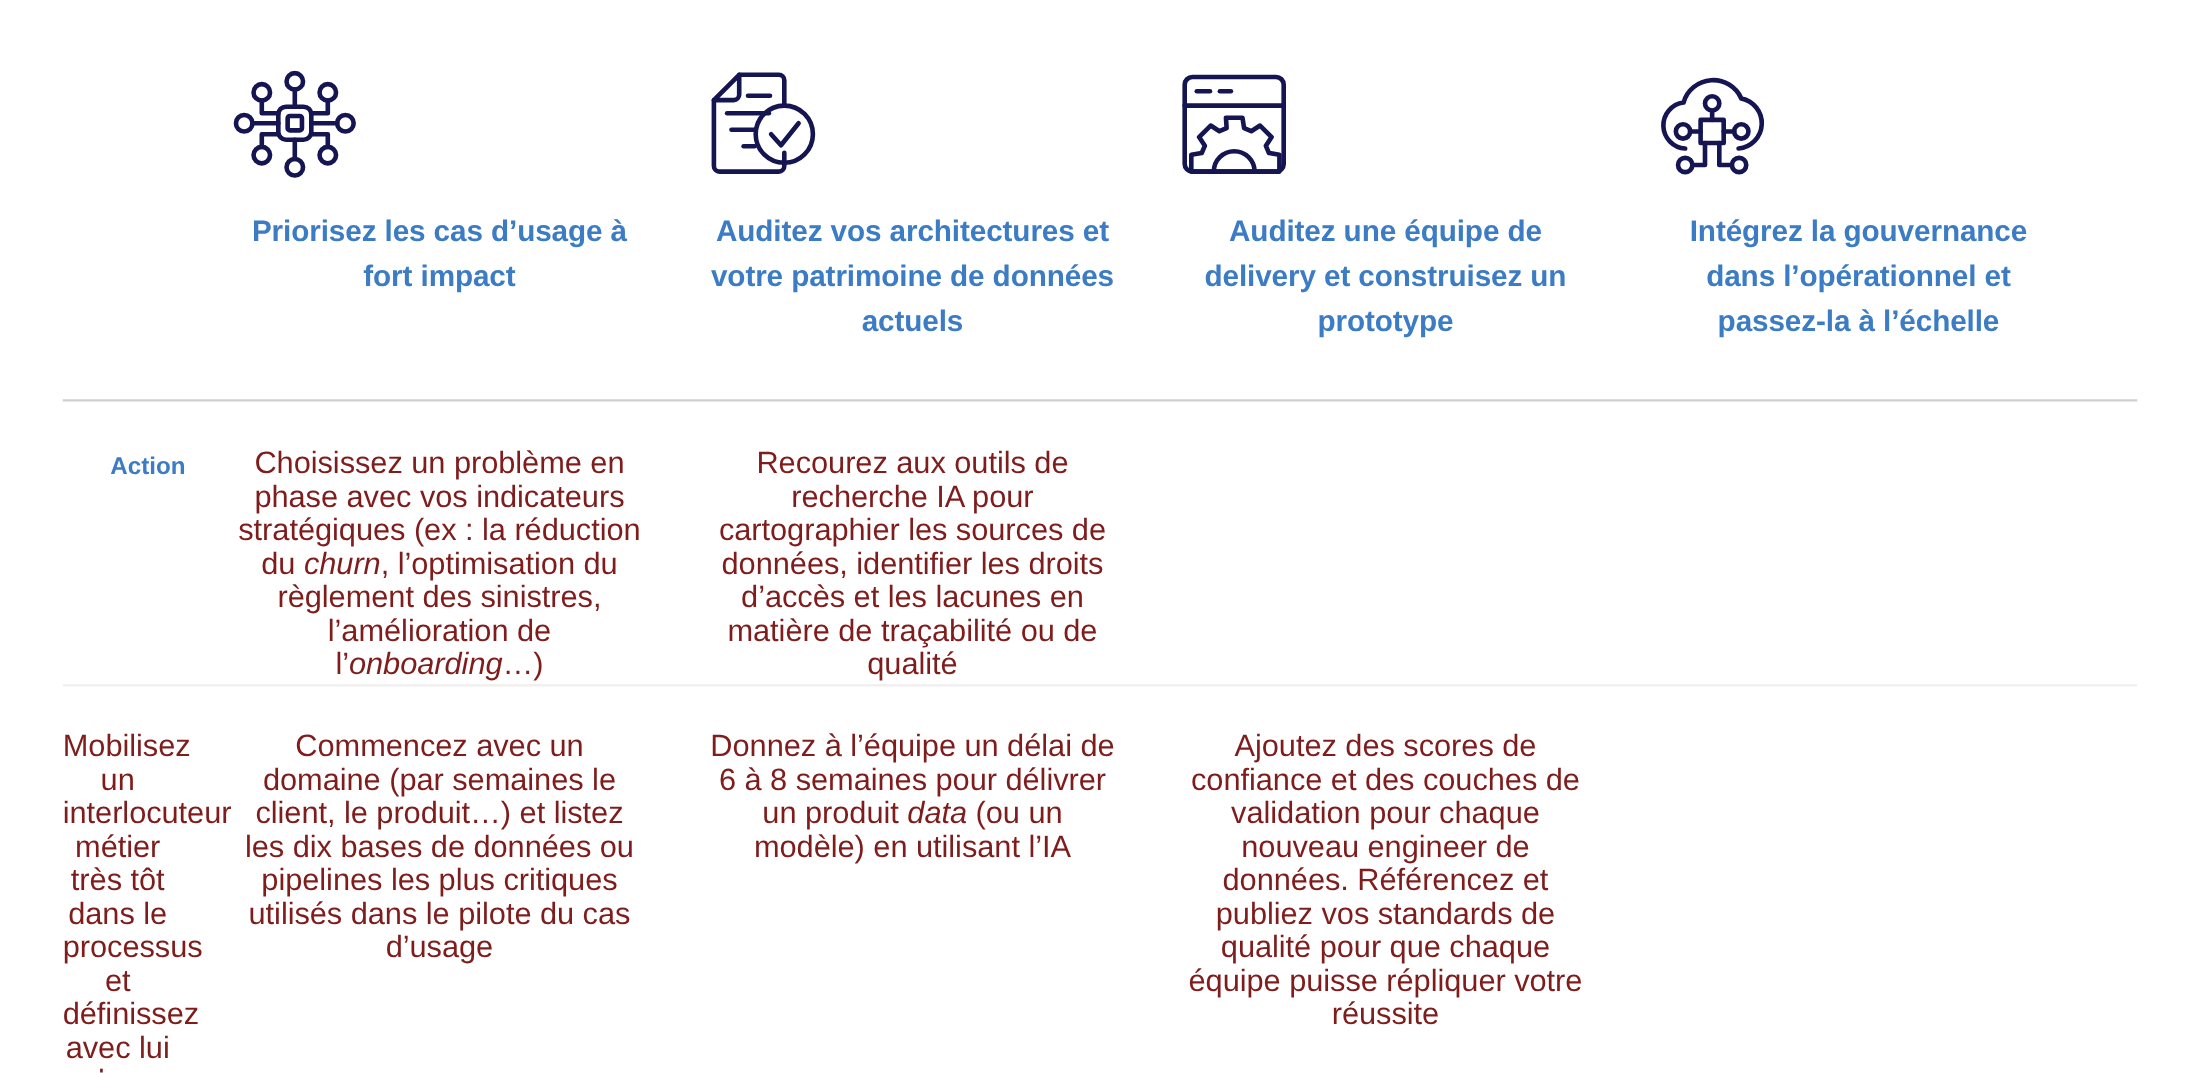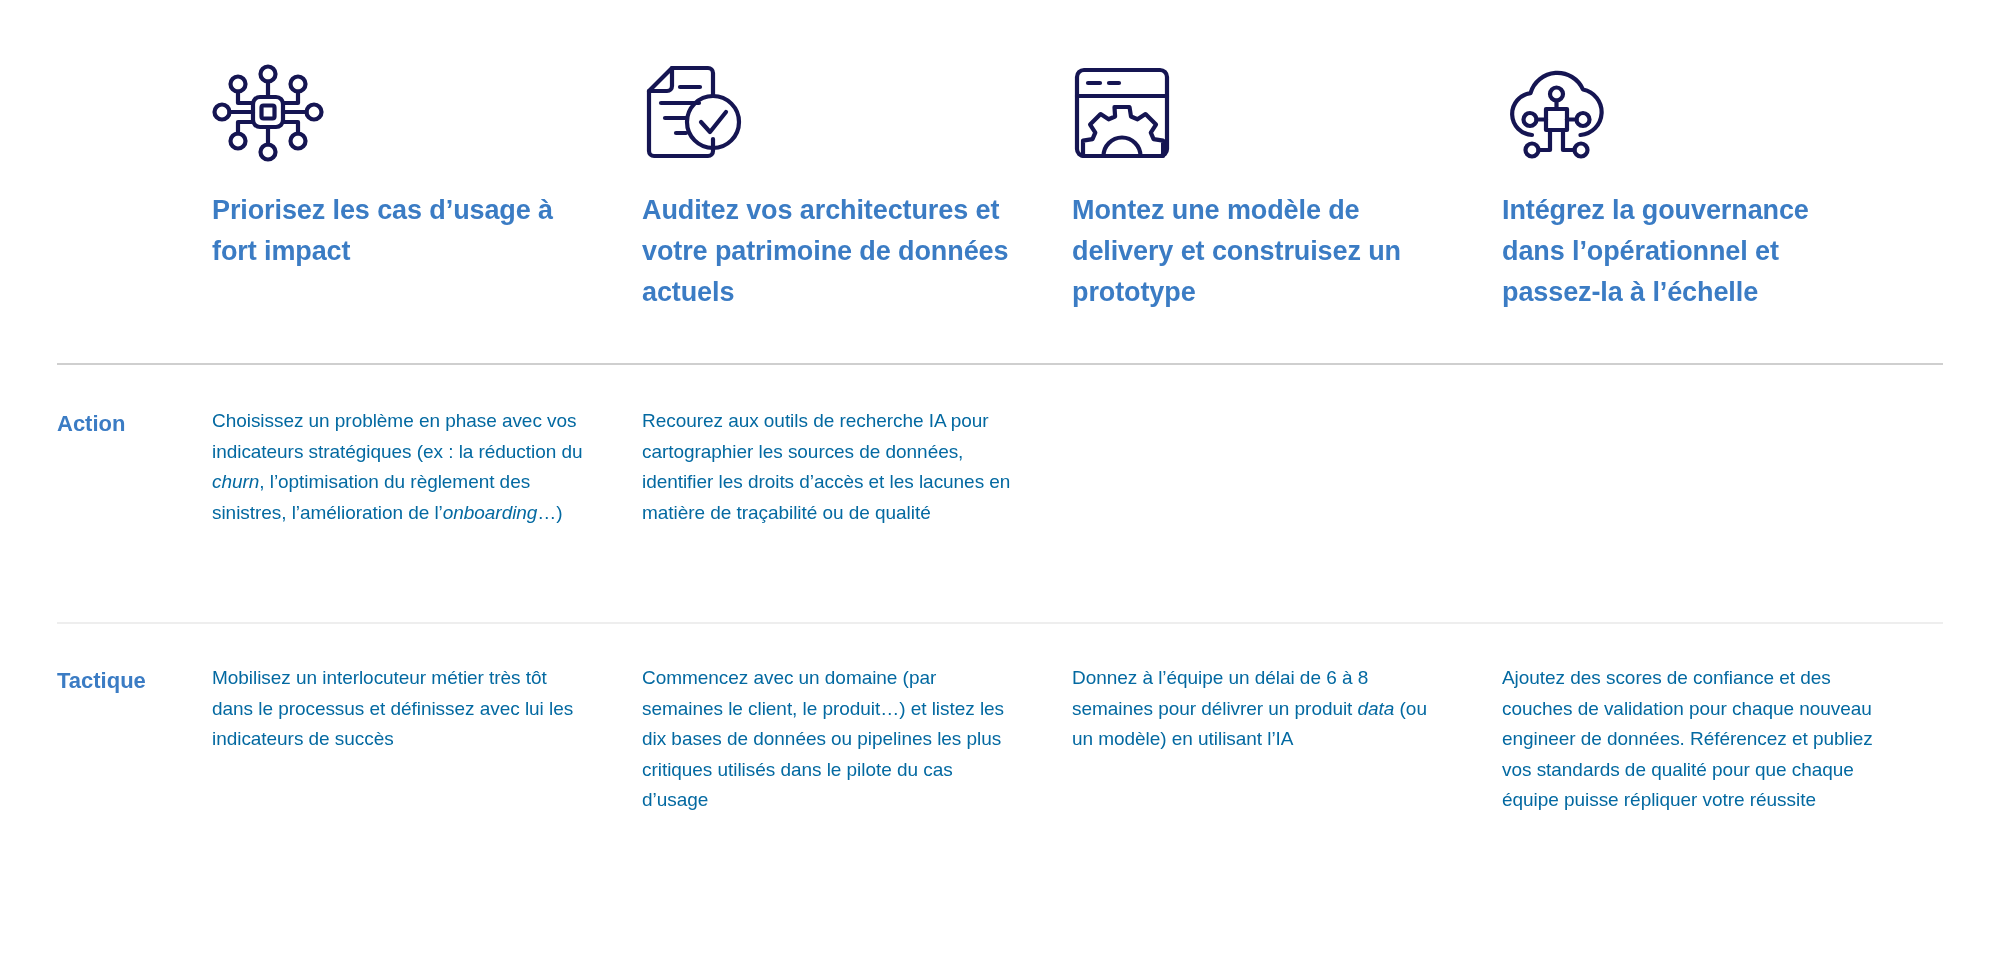--- a/index.html
+++ b/index.html
@@ -26,20 +26,21 @@
     box-sizing: border-box;
   }
 
   
   .grid-row {
     display: grid;
     grid-template-columns: 155px 430px 430px 430px 430px;
     column-gap: 0;
     padding-left: 57px;
     box-sizing: border-box;
+    text-align: center;
   }
 
   
   .header-row {
     padding-top: 58px;
   }
   .hcell {
     padding-right: 55px;
     box-sizing: border-box;
   }
@@ -85,23 +86,23 @@
   .row-tactique { top: 663px; }
 
   .rowlabel {
     font-size: 22px;
     line-height: 31px;
     font-weight: bold;
     color: #3b7cc4;
     padding-top: 2px;
   }
   .bcell {
-    font-size: 19px;
+    font-size: 28px;
     line-height: 30.5px;
-    color: #0369a1;
+    color: #7f1d1d;
     padding-right: 55px;
     box-sizing: border-box;
     font-weight: 400;
     letter-spacing: -0.05px;
   }
   .bcell i, .bcell em {
     font-style: italic;
   }
 </style>
 </head>
@@ -160,21 +161,21 @@
       <div class="icon-wrap">
         <svg width="100" height="98" viewBox="0 0 100 98" fill="none" stroke="#151552" stroke-width="4.2" stroke-linecap="round" stroke-linejoin="round">
           <rect x="5" y="6" width="90" height="86" rx="7"></rect>
           <path d="M5 32 H95"></path>
           <path d="M16 19 H28"></path>
           <path d="M37 19 H47"></path>
           <path d="M42.5 43 H57.5 l1.5 9.5 6.5 2.8 8-5.2 10.5 10.5 -5.2 8 2.8 6.5 9.5 1.5 V92 H11 V76.6 l9.5 -1.5 2.8 -6.5 -5.2 -8 L28.6 50.1 l8 5.2 6.5 -2.8 Z"></path>
           <path d="M31.5 92 a18.5 18.5 0 0 1 37 0"></path>
         </svg>
       </div>
-      <div class="col-title">Montez une modèle de delivery et construisez un prototype</div>
+      <div class="col-title">Auditez une équipe de delivery et construisez un prototype</div>
     </div>
 
     <div class="hcell">
       <div class="icon-wrap">
         <svg width="108" height="96" viewBox="0 0 108 96" fill="none" stroke="#151552" stroke-width="4.2" stroke-linecap="round" stroke-linejoin="round">
           <path d="M30 70 a21 21 0 0 1 -1.5 -41.8 A28 28 0 0 1 81 24.5 a23 23 0 0 1 -2.5 45.5"></path>
           <rect x="44" y="44" width="21" height="21"></rect>
           <circle cx="54.5" cy="29" r="6.5"></circle>
           <path d="M54.5 35.5 V44"></path>
           <circle cx="28" cy="54.5" r="6.5"></circle>
@@ -197,21 +198,20 @@
   <div class="body-row row-action">
     <div class="grid-row">
       <div class="rowlabel">Action</div>
       <div class="bcell"><span>Choisissez un problème en phase avec vos indicateurs stratégiques (ex : la réduction du </span><i>churn</i><span>, l’optimisation du règlement des sinistres, l’amélioration de l’</span><i>onboarding</i><span>…)</span></div>
       <div class="bcell"><span>Recourez aux outils de recherche IA pour cartographier les sources de données, identifier les droits d’accès et les lacunes en matière de traçabilité ou de qualité</span></div>
     </div>
   </div>
 
   <div class="body-row row-tactique">
     <div class="grid-row">
-      <div class="rowlabel">Tactique</div>
       <div class="bcell"><span>Mobilisez un interlocuteur métier très tôt dans le processus et définissez avec lui les indicateurs de succès</span></div>
       <div class="bcell"><span>Commencez avec un domaine (par semaines le client, le produit…) et listez les dix bases de données ou pipelines les plus critiques utilisés dans le pilote du cas d’usage</span></div>
       <div class="bcell"><span>Donnez à l’équipe un délai de 6 à 8 semaines pour délivrer un produit </span><i>data</i><span> (ou un modèle) en utilisant l’IA</span></div>
       <div class="bcell"><span>Ajoutez des scores de confiance et des couches de validation pour chaque nouveau engineer de données. Référencez et publiez vos standards de qualité pour que chaque équipe puisse répliquer votre réussite</span></div>
     </div>
   </div>
 
 </div>
 
 </body></html>

